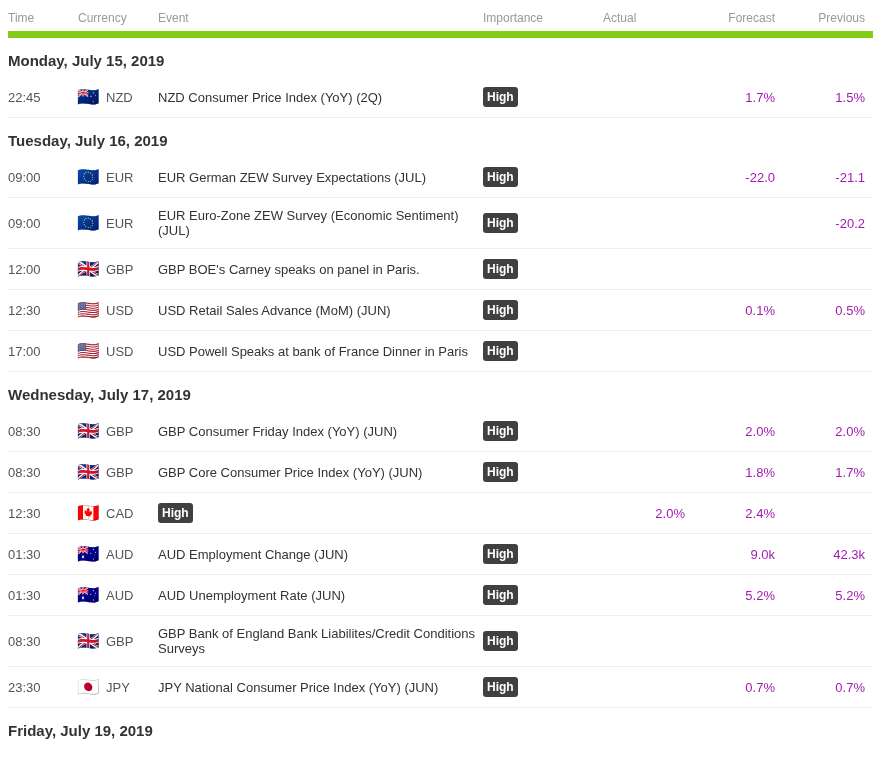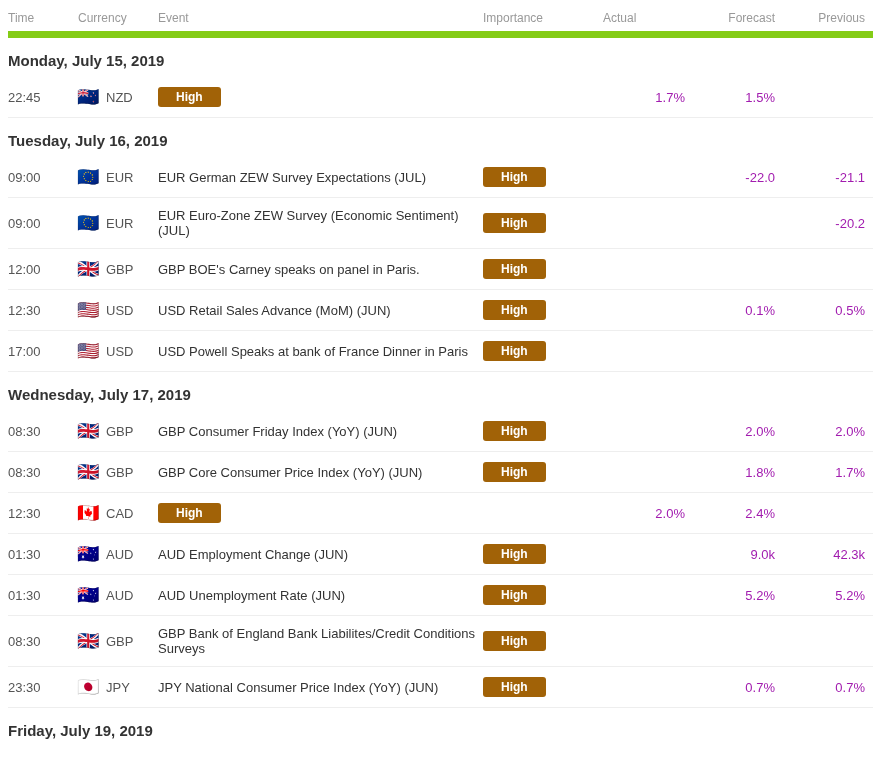--- a/index.html
+++ b/index.html
@@ -48,23 +48,23 @@
     }
     .col-event {
       color: #333;
       font-size: 13px;
     }
     .col-importance {
       display: flex;
       align-items: center;
     }
     .badge-high {
-      background: #a16207;
+      background: #404040;
       color: #fff;
-      padding: 3px 18px;
+      padding: 3px 4px;
       border-radius: 3px;
       font-size: 12px;
       font-weight: bold;
     }
     .col-actual, .col-forecast, .col-previous {
       text-align: right;
       color: #a21caf;
       font-size: 13px;
       padding-right: 8px;
     }
@@ -94,20 +94,21 @@
   </div>
 
   <div id="calendar-body">
       <div class="day-header">Monday, July 15, 2019</div>
       <div class="event-row">
         <span class="col-time">22:45</span>
         <span class="col-currency">
           <span class="flag">🇳🇿</span>
           <span>NZD</span>
         </span>
+        <span class="col-event">NZD Consumer Price Index (YoY) (2Q)</span>
         <span class="col-importance">
           <span class="badge-high">High</span>
         </span>
         <span class="col-actual"></span>
         <span class="col-forecast">1.7%</span>
         <span class="col-previous">1.5%</span>
       </div>
       <div class="day-header">Tuesday, July 16, 2019</div>
       <div class="event-row">
         <span class="col-time">09:00</span>

